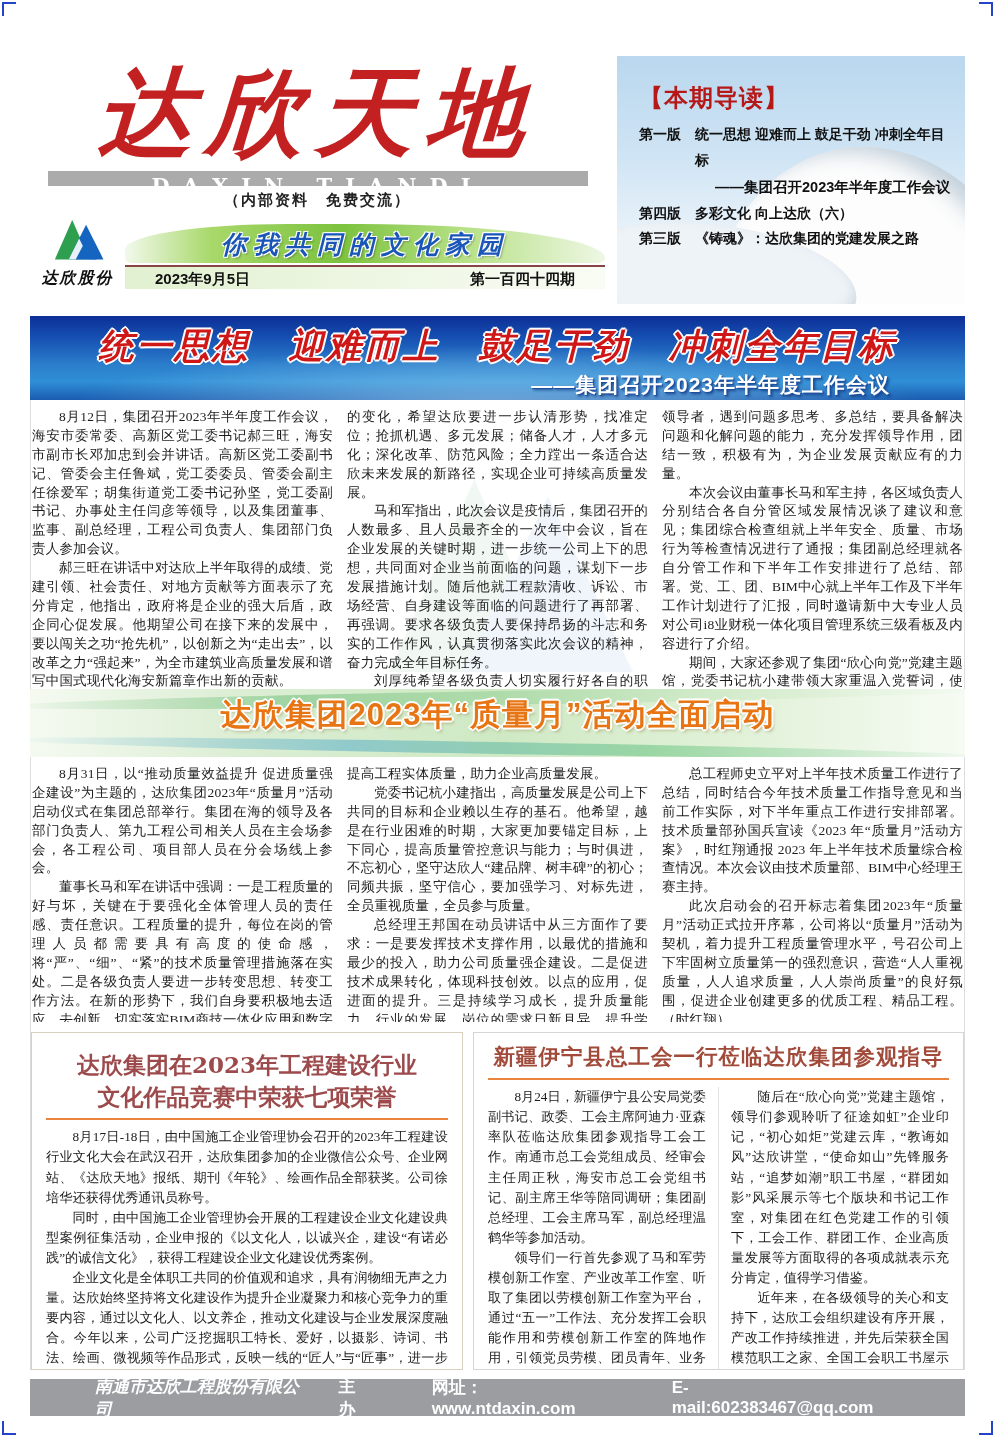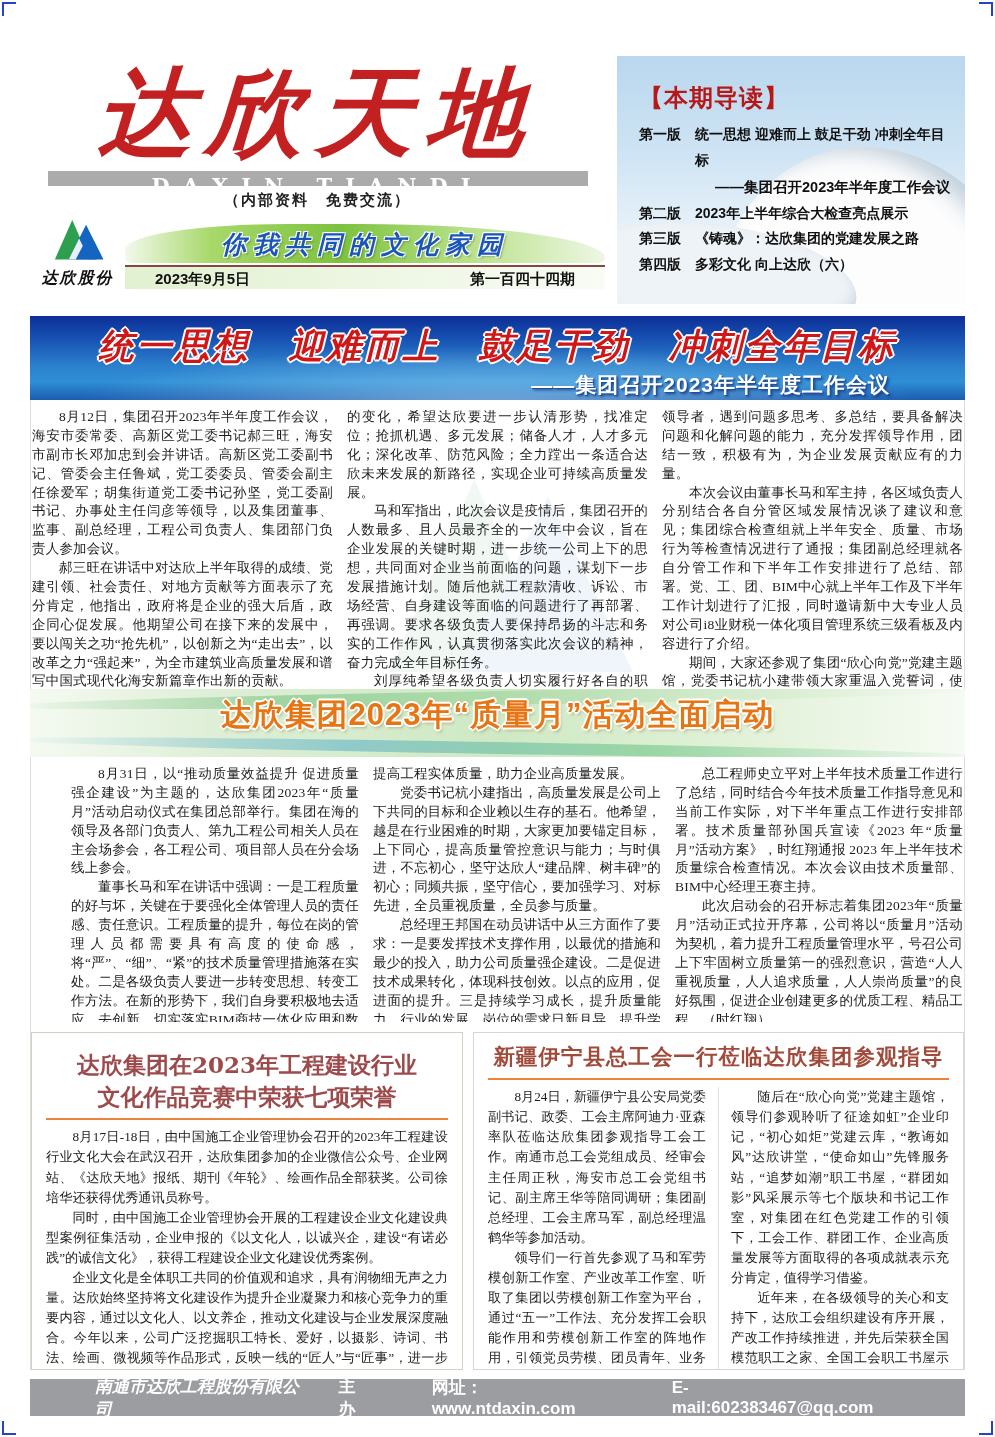--- a/index.html
+++ b/index.html
@@ -72,21 +72,21 @@
     font-family:"Liberation Sans",sans-serif; font-weight:bold; font-size:21px; color:#fff;
     text-shadow:1px 1px 0 #1c4fa0, 2px 2px 3px rgba(10,40,110,.8); letter-spacing:1px; }
 
   
   .cols { display:flex; gap:14px; padding:8px 1px 0; }
   .col { flex:1; }
   .col p { font-size:13.5px; line-height:1.4; text-align:justify; color:#1c1c1c;
     text-indent:2em; letter-spacing:0.2px; }
   .col p.cont { text-indent:0; }
   .art1 { height:287px; overflow:hidden; }
-  .art2 { height:265px; overflow:hidden;margin-left:39px; }
+  .art2 { height:265px; overflow:hidden; }
 
   
   .banner2 { position:relative; height:68px; overflow:hidden; margin:2px -1px 0;
     background:linear-gradient(90deg,#f5faf1 0%,#dceed4 22%,#cfe9c4 50%,#e3f2da 78%,#f6fbf3 100%); }
   .banner2::before { content:""; position:absolute; left:-30px; right:-30px; top:2px; height:14px;
     background:linear-gradient(90deg,rgba(90,170,90,0) 0%,rgba(110,190,120,.55) 30%,rgba(150,210,150,.2) 70%,rgba(90,170,90,0) 100%);
     border-radius:50%; transform:rotate(-1deg); }
   .banner2::after { content:""; position:absolute; left:-30px; right:-30px; bottom:3px; height:12px;
     background:linear-gradient(90deg,rgba(40,140,190,0) 0%,rgba(60,160,200,.45) 35%,rgba(90,190,120,.5) 65%,rgba(40,140,80,0) 100%);
     border-radius:50%; transform:rotate(1deg); }
@@ -166,30 +166,26 @@
 
       <div class="digest">
         <div class="digest-inner">
           <div class="digest-head">【本期导读】</div>
           <div class="digest-item">
             <span class="lbl">第一版</span>
             <span class="txt">统一思想 迎难而上 鼓足干劲 冲刺全年目标</span>
           </div>
           <div class="digest-cont">——集团召开2023年半年度工作会议</div>
           <div class="digest-item">
-            <span class="lbl">第二版</span>
-            <span class="txt">2023年上半年综合大检查亮点展示</span>
+            <span class="lbl">第四版</span>
+            <span class="txt">多彩文化 向上达欣（六）</span>
           </div>
           <div class="digest-item">
             <span class="lbl">第三版</span>
             <span class="txt">《铸魂》：达欣集团的党建发展之路</span>
-          </div>
-          <div class="digest-item">
-            <span class="lbl">第四版</span>
-            <span class="txt">多彩文化 向上达欣（六）</span>
           </div>
         </div>
       </div>
     </div>
 
     <div class="frame">
 
       <div class="banner1">
         <div class="h1line">统一思想　迎难而上　鼓足干劲　冲刺全年目标</div>
         <div class="h2line">——集团召开2023年半年度工作会议</div>

